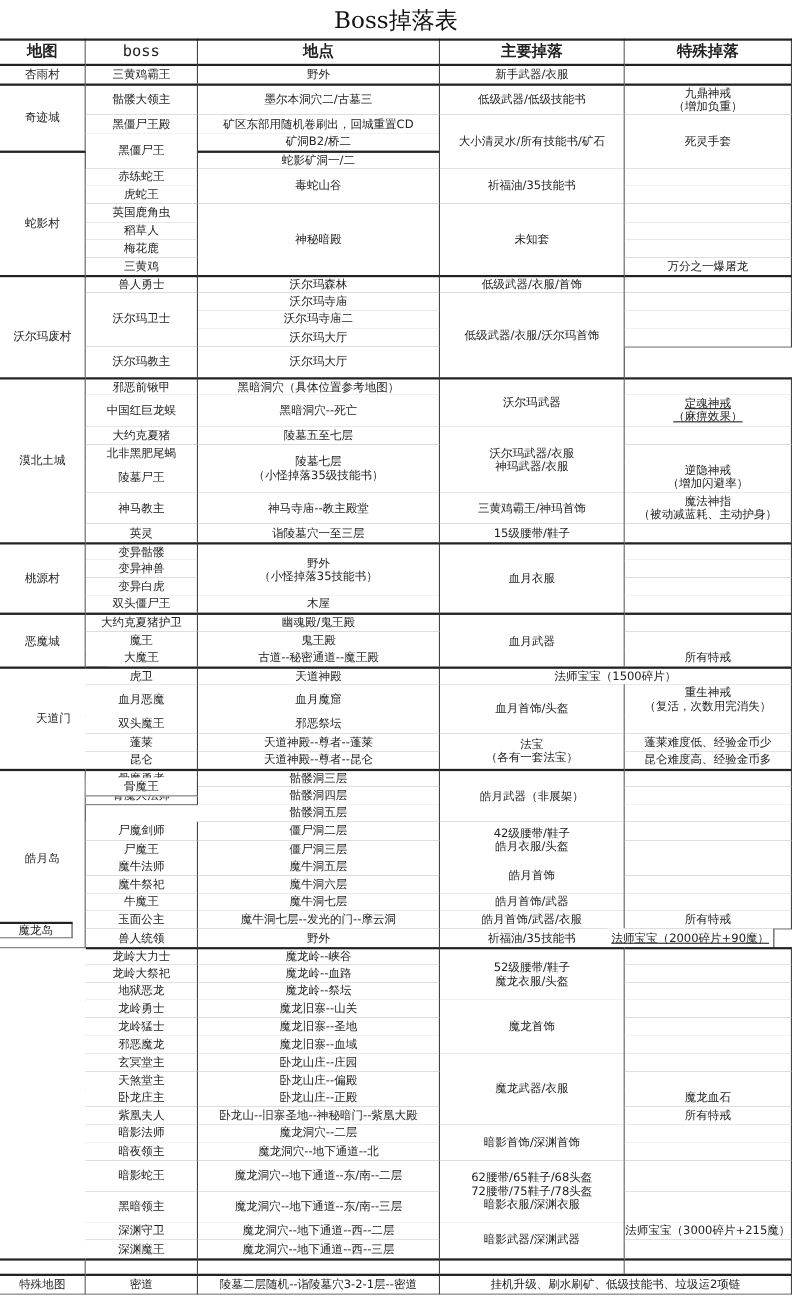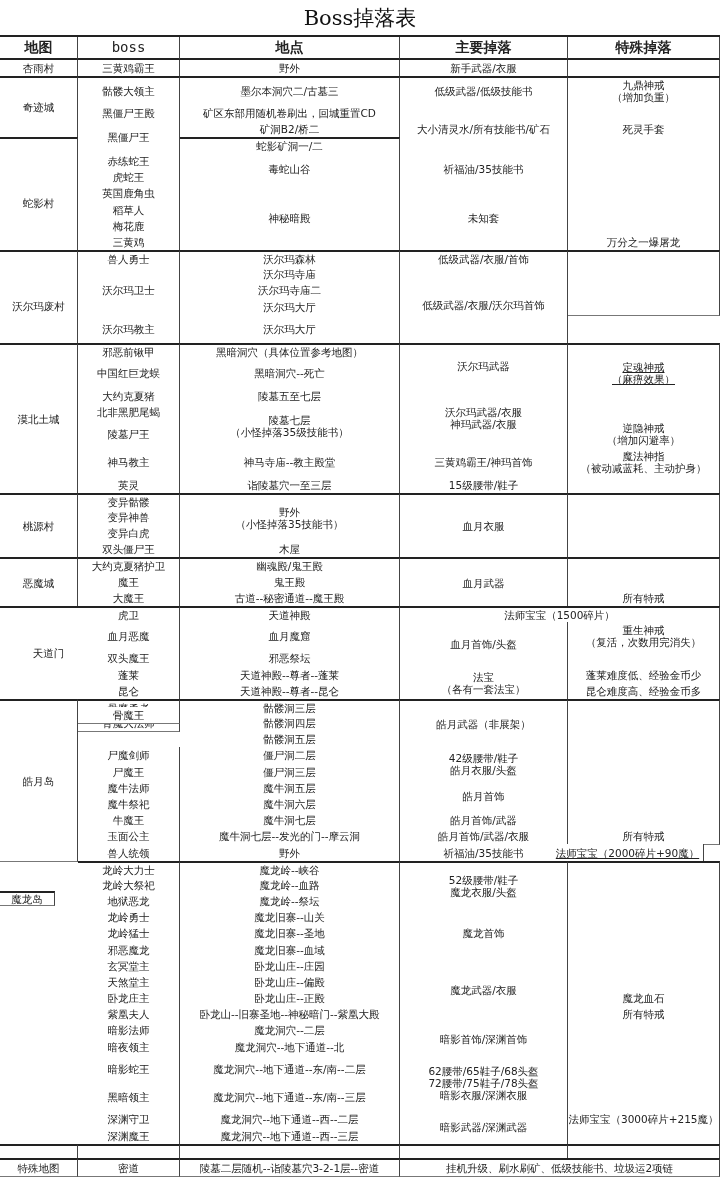--- a/index.html
+++ b/index.html
@@ -180,21 +180,21 @@
     <div class="cell c3" style="left: 400px; width: 168px; top: 777.087px; height: 17.1739px;">皓月首饰/武器</div>
     <div class="cell c4" style="left: 568px; width: 152px; top: 777.087px; height: 17.1739px;"></div>
     <div class="cell c1" style="left: 78px; width: 102px; top: 793.261px; height: 17.1739px;">玉面公主</div>
     <div class="cell c2" style="left: 180px; width: 220px; top: 793.261px; height: 17.1739px;">魔牛洞七层--发光的门--摩云洞</div>
     <div class="cell c3" style="left: 400px; width: 168px; top: 793.261px; height: 17.1739px;">皓月首饰/武器/衣服</div>
     <div class="cell c4" style="left: 568px; width: 152px; top: 793.261px; height: 17.1739px;">所有特戒</div>
     <div class="cell c1" style="left: 78px; width: 102px; top: 809.435px; height: 17.1739px;">兽人统领</div>
     <div class="cell c2" style="left: 180px; width: 220px; top: 809.435px; height: 17.1739px;">野外</div>
     <div class="cell c3" style="left: 400px; width: 168px; top: 809.435px; height: 17.1739px;">祈福油/35技能书</div>
     <div class="cell c4" style="left: 552px; width: 152px; top: 809.435px; height: 17.1739px; text-decoration: underline;">法师宝宝（2000碎片+90魔）</div>
-    <div class="cell c0 gtop" style="left: 0px; width: 55px; top: 856px;">魔龙岛</div>
+    <div class="cell c0 gtop" style="left: 0px; width: 66px; top: 803px;">魔龙岛</div>
     <div class="cell c1 gtop" style="left: 78px; width: 102px; top: 825.609px; height: 17.1739px;">龙岭大力士</div>
     <div class="cell c2 gtop" style="left: 180px; width: 220px; top: 825.609px; height: 17.1739px;">魔龙岭--峡谷</div>
     <div class="cell c3 gtop" style="left: 400px; width: 168px; top: 825.609px; height: 49.5217px;">52级腰带/鞋子
 魔龙衣服/头盔</div>
     <div class="cell c4 gtop" style="left: 568px; width: 152px; top: 825.609px; height: 17.1739px;"></div>
     <div class="cell c1" style="left: 78px; width: 102px; top: 841.783px; height: 17.1739px;">龙岭大祭祀</div>
     <div class="cell c2" style="left: 180px; width: 220px; top: 841.783px; height: 17.1739px;">魔龙岭--血路</div>
     <div class="cell c4" style="left: 568px; width: 152px; top: 841.783px; height: 17.1739px;"></div>
     <div class="cell c1" style="left: 78px; width: 102px; top: 857.957px; height: 17.1739px;">地狱恶龙</div>
     <div class="cell c2" style="left: 180px; width: 220px; top: 857.957px; height: 17.1739px;">魔龙岭--祭坛</div>

